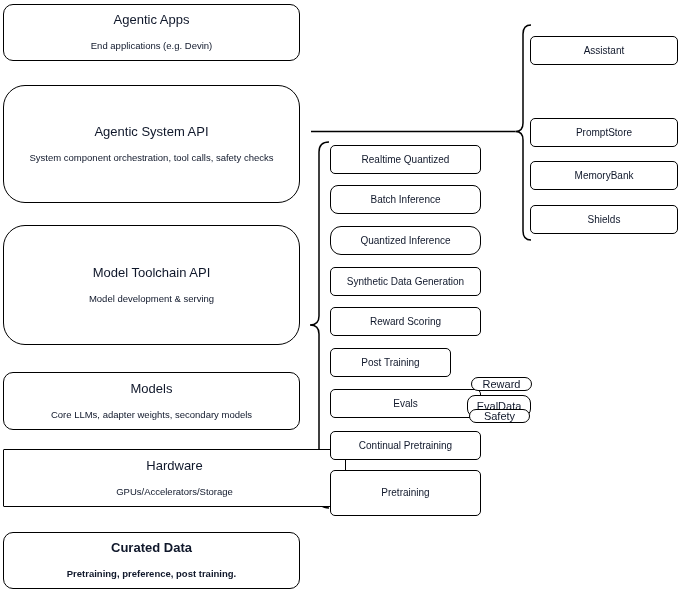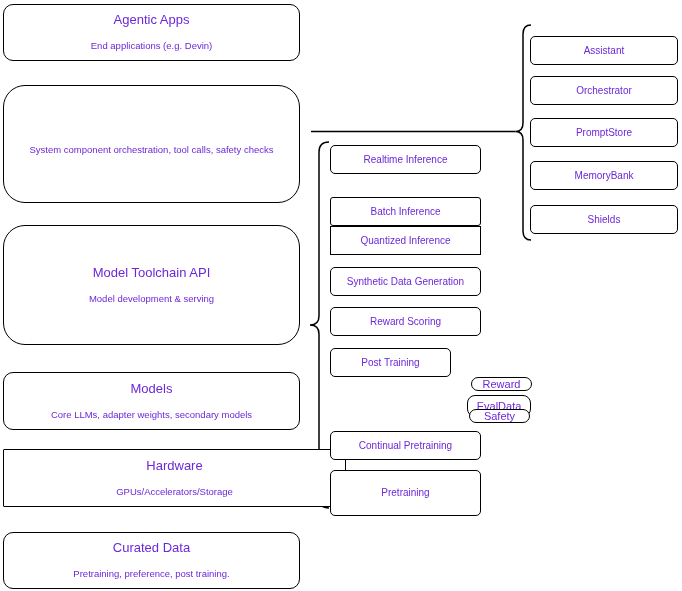--- a/index.html
+++ b/index.html
@@ -1,18 +1,18 @@
 <!DOCTYPE html>
 <html><head>
 <meta charset="utf-8">
 <style>
   html,body { margin:0; padding:0; background:#ffffff; }
   .canvas {
     position:relative; width:682px; height:591px; background:#ffffff;
-    font-family:"Liberation Sans", sans-serif; color:#6d28d9; overflow:hidden;
+    font-family:"Liberation Sans", sans-serif; color:#0f172a; overflow:hidden;
   }
   .box {
     position:absolute; box-sizing:border-box; background:#ffffff;
     border:1.5px solid #000000;
     display:flex; flex-direction:column; align-items:center; justify-content:center;
     text-align:center;
   }
   .big-title { font-size:13px; line-height:1.15; white-space:nowrap; }
   .big-sub   { font-size:9.5px; line-height:1.2; margin-top:12px; white-space:nowrap; }
   .label     { font-size:10px; line-height:1; white-space:nowrap; }
@@ -35,60 +35,64 @@
     <path d="M 329 142 Q 319 142 319 152 L 319 316 Q 319 325 310 325 Q 319 325 319 334 L 319 498 Q 319 508 329 508"></path>
     <path d="M 531 25 Q 523 25 523 34 L 523 123 Q 523 131.5 515.5 131.5 Q 523 131.5 523 140 L 523 231 Q 523 240 531 240"></path>
   </svg>
 
   <div class="box" style="left:3px; top:4px; width:297px; height:57px; border-radius:10px;">
     <div class="big-title">Agentic Apps</div>
     <div class="big-sub">End applications (e.g. Devin)</div>
   </div>
 
   <div class="box" style="left:3px; top:85px; width:297px; height:118px; border-radius:22px;">
+    <div class="big-title">Agentic System API</div>
     <div class="big-sub">System component orchestration, tool calls, safety checks</div>
   </div>
 
   <div class="box" style="left:3px; top:225px; width:297px; height:120px; border-radius:22px;">
     <div class="big-title">Model Toolchain API</div>
     <div class="big-sub">Model development &amp; serving</div>
   </div>
 
   <div class="box" style="left:3px; top:372px; width:297px; height:58px; border-radius:10px;">
     <div class="big-title">Models</div>
     <div class="big-sub">Core LLMs, adapter weights, secondary models</div>
   </div>
 
   <div class="box" style="left:3px; top:449px; width:343px; height:58px; border-radius:1px;">
     <div class="big-title">Hardware</div>
     <div class="big-sub">GPUs/Accelerators/Storage</div>
   </div>
 
-  <div class="box" style="left:3px; top:532px; width:297px; height:57px; border-radius:10px;">
+  <div class="box" style="left:3px; top:532px; width:297px; height:57px; border-radius:10px;font-weight:bold;">
     <div class="big-title">Curated Data</div>
     <div class="big-sub">Pretraining, preference, post training.</div>
   </div>
 
   <div class="box" style="left:330px; top:145px; width:151px; height:29px; border-radius:5px;">
-    <div class="label">Realtime Inference</div>
+    <div class="label">Realtime Quantized</div>
   </div>
-  <div class="box" style="left:330px; top:185px; width:151px; height:29px; border-radius:3px;margin-top:12px;">
+  <div class="box" style="left:330px; top:185px; width:151px; height:29px; border-radius:8px;">
     <div class="label">Batch Inference</div>
   </div>
-  <div class="box" style="left:330px; top:226px; width:151px; height:29px; border-radius:0;">
+  <div class="box" style="left:330px; top:226px; width:151px; height:29px; border-radius:11px;">
     <div class="label">Quantized Inference</div>
   </div>
   <div class="box" style="left:330px; top:267px; width:151px; height:29px; border-radius:5px;">
     <div class="label">Synthetic Data Generation</div>
   </div>
   <div class="box" style="left:330px; top:307px; width:151px; height:29px; border-radius:5px;">
     <div class="label">Reward Scoring</div>
   </div>
   <div class="box" style="left:330px; top:348px; width:121px; height:29px; border-radius:5px;">
     <div class="label">Post Training</div>
+  </div>
+  <div class="box" style="left:330px; top:389px; width:151px; height:29px; border-radius:5px;">
+    <div class="label">Evals</div>
   </div>
   <div class="box" style="left:330px; top:431px; width:151px; height:29px; border-radius:5px;">
     <div class="label">Continual Pretraining</div>
   </div>
   <div class="box" style="left:330px; top:470px; width:151px; height:46px; border-radius:5px;">
     <div class="label">Pretraining</div>
   </div>
 
   <div class="pill" style="left:471px; top:377px; width:61px; height:14px;">
     <span>Reward</span>
@@ -96,23 +100,20 @@
   <div class="pill" style="left:467px; top:395px; width:64px; height:22px;">
     <span>EvalData</span>
   </div>
   <div class="pill" style="left:469px; top:409px; width:61px; height:14px;">
     <span>Safety</span>
   </div>
 
   <div class="box" style="left:530px; top:36px; width:148px; height:29px; border-radius:5px;">
     <div class="label">Assistant</div>
   </div>
-  <div class="box" style="left:530px; top:76px; width:148px; height:29px; border-radius:5px;">
-    <div class="label">Orchestrator</div>
-  </div>
   <div class="box" style="left:530px; top:118px; width:148px; height:29px; border-radius:5px;">
     <div class="label">PromptStore</div>
   </div>
   <div class="box" style="left:530px; top:205px; width:148px; height:29px; border-radius:5px;">
     <div class="label">Shields</div>
   </div>
   <div class="box" style="left:530px; top:161px; width:148px; height:29px; border-radius:5px;">
     <div class="label">MemoryBank</div>
   </div>
 

